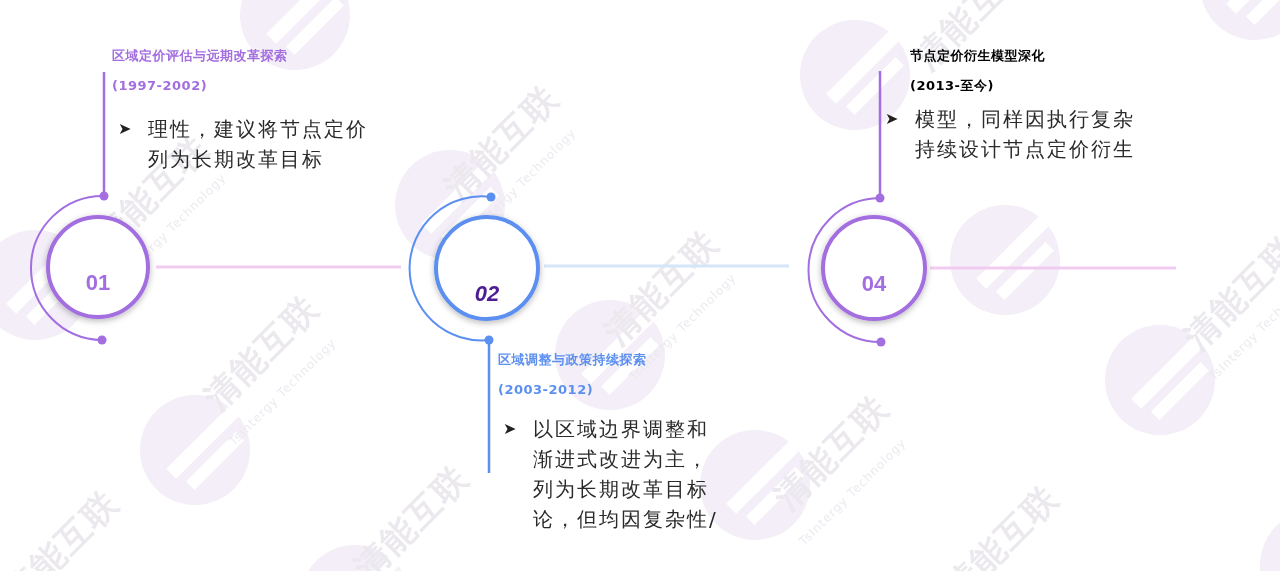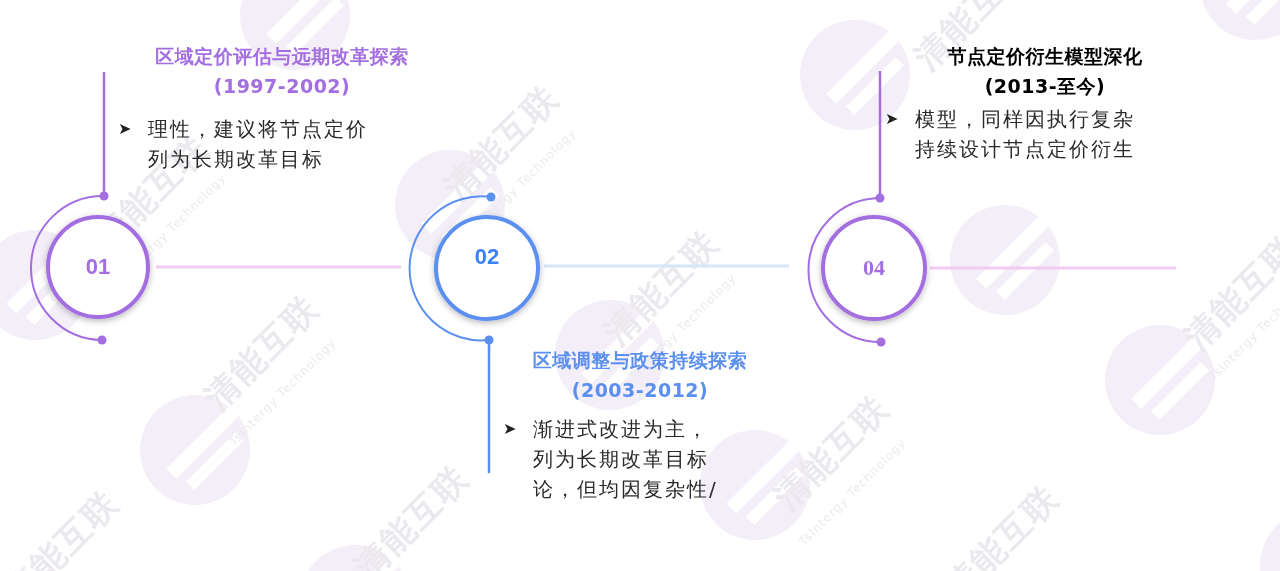--- a/index.html
+++ b/index.html
@@ -28,25 +28,25 @@
   .wm-sub {
     position: absolute; color: #ece9ef; font-size: 12px;
     transform: rotate(-45deg); white-space: nowrap; letter-spacing: 1px;
   }
 
   .stage { position: absolute; inset: 0; z-index: 1; }
   svg.graphic { position: absolute; left: 0; top: 0; }
 
   .node-num {
     position: absolute; width: 80px; text-align: center;
-    font-family: "Liberation Sans", sans-serif; font-weight: bold; font-size: 22px;
+    font-family: "Liberation Sans", sans-serif; font-weight: bold; font-size: 22px; margin-top: 16px;
   }
   .title {
-    position: absolute; text-align: center; font-weight: bold;
-    font-family: "DejaVu Sans", sans-serif; font-size: 19px; line-height: 30px;
+    position: absolute; text-align: left; font-weight: bold;
+    font-family: "DejaVu Sans", sans-serif; font-size: 13px; line-height: 30px;
     letter-spacing: 0.5px;
   }
   .bullet {
     position: absolute; font-family: "DejaVu Sans", sans-serif; font-size: 20px;
     line-height: 30px; color: #2a2a2a; letter-spacing: 2px;
   }
   .bullet .arrow {
     position: absolute; left: 0; top: 0; font-size: 16px; color: #222;
   }
   .bullet .txt { display: block; margin-left: 30px; }
@@ -117,39 +117,40 @@
     <g>
       <line x1="880" y1="71" x2="880" y2="198" stroke="#a36ee0" stroke-width="2.5"></line>
       <path d="M880,198 A72,72 0 1,0 881,342" fill="none" stroke="#a36ee0" stroke-width="2"></path>
       <circle cx="880" cy="198" r="4.5" fill="#a36ee0"></circle>
       <circle cx="881" cy="342" r="4.5" fill="#a36ee0"></circle>
       <circle cx="874" cy="268" r="51" fill="#fff" stroke="#a36ee0" stroke-width="4" filter="url(#sh)"></circle>
     </g>
   </svg>
 
   <div class="node-num" style="left:58px; top:254px; color:#a36ee0;">01</div>
-  <div class="node-num" style="left:447px; top:244px; color:#3b82f6;">02</div>
-  <div class="node-num" style="left:834px; top:255px; color:#a36ee0;font-family:Liberation Serif, serif;">04</div>
+  <div class="node-num" style="left:447px; top:265px; color:#4c1d95;font-style:italic;">02</div>
+  <div class="node-num" style="left:834px; top:255px; color:#a36ee0;">04</div>
 
   <div class="title" style="left:112px; top:41px; width:340px; color:#a36ee0;">
     <div>区域定价评估与远期改革探索</div>
     <div>(1997-2002)</div>
   </div>
   <div class="bullet" style="left:118px; top:114px; width:290px;">
     <span class="arrow">➤</span>
     <span class="txt">理性，建议将节点定价</span>
     <span class="txt">列为长期改革目标</span>
   </div>
 
   <div class="title" style="left:498px; top:345px; width:284px; color:#5b8ff0;">
     <div>区域调整与政策持续探索</div>
     <div>(2003-2012)</div>
   </div>
   <div class="bullet" style="left:503px; top:414px; width:260px;">
     <span class="arrow">➤</span>
+    <span class="txt">以区域边界调整和</span>
     <span class="txt">渐进式改进为主，</span>
     <span class="txt">列为长期改革目标</span>
     <span class="txt">论，但均因复杂性/</span>
   </div>
 
   <div class="title" style="left:910px; top:41px; width:270px; color:#000000;">
     <div>节点定价衍生模型深化</div>
     <div>(2013-至今)</div>
   </div>
   <div class="bullet" style="left:885px; top:104px; width:300px;">

